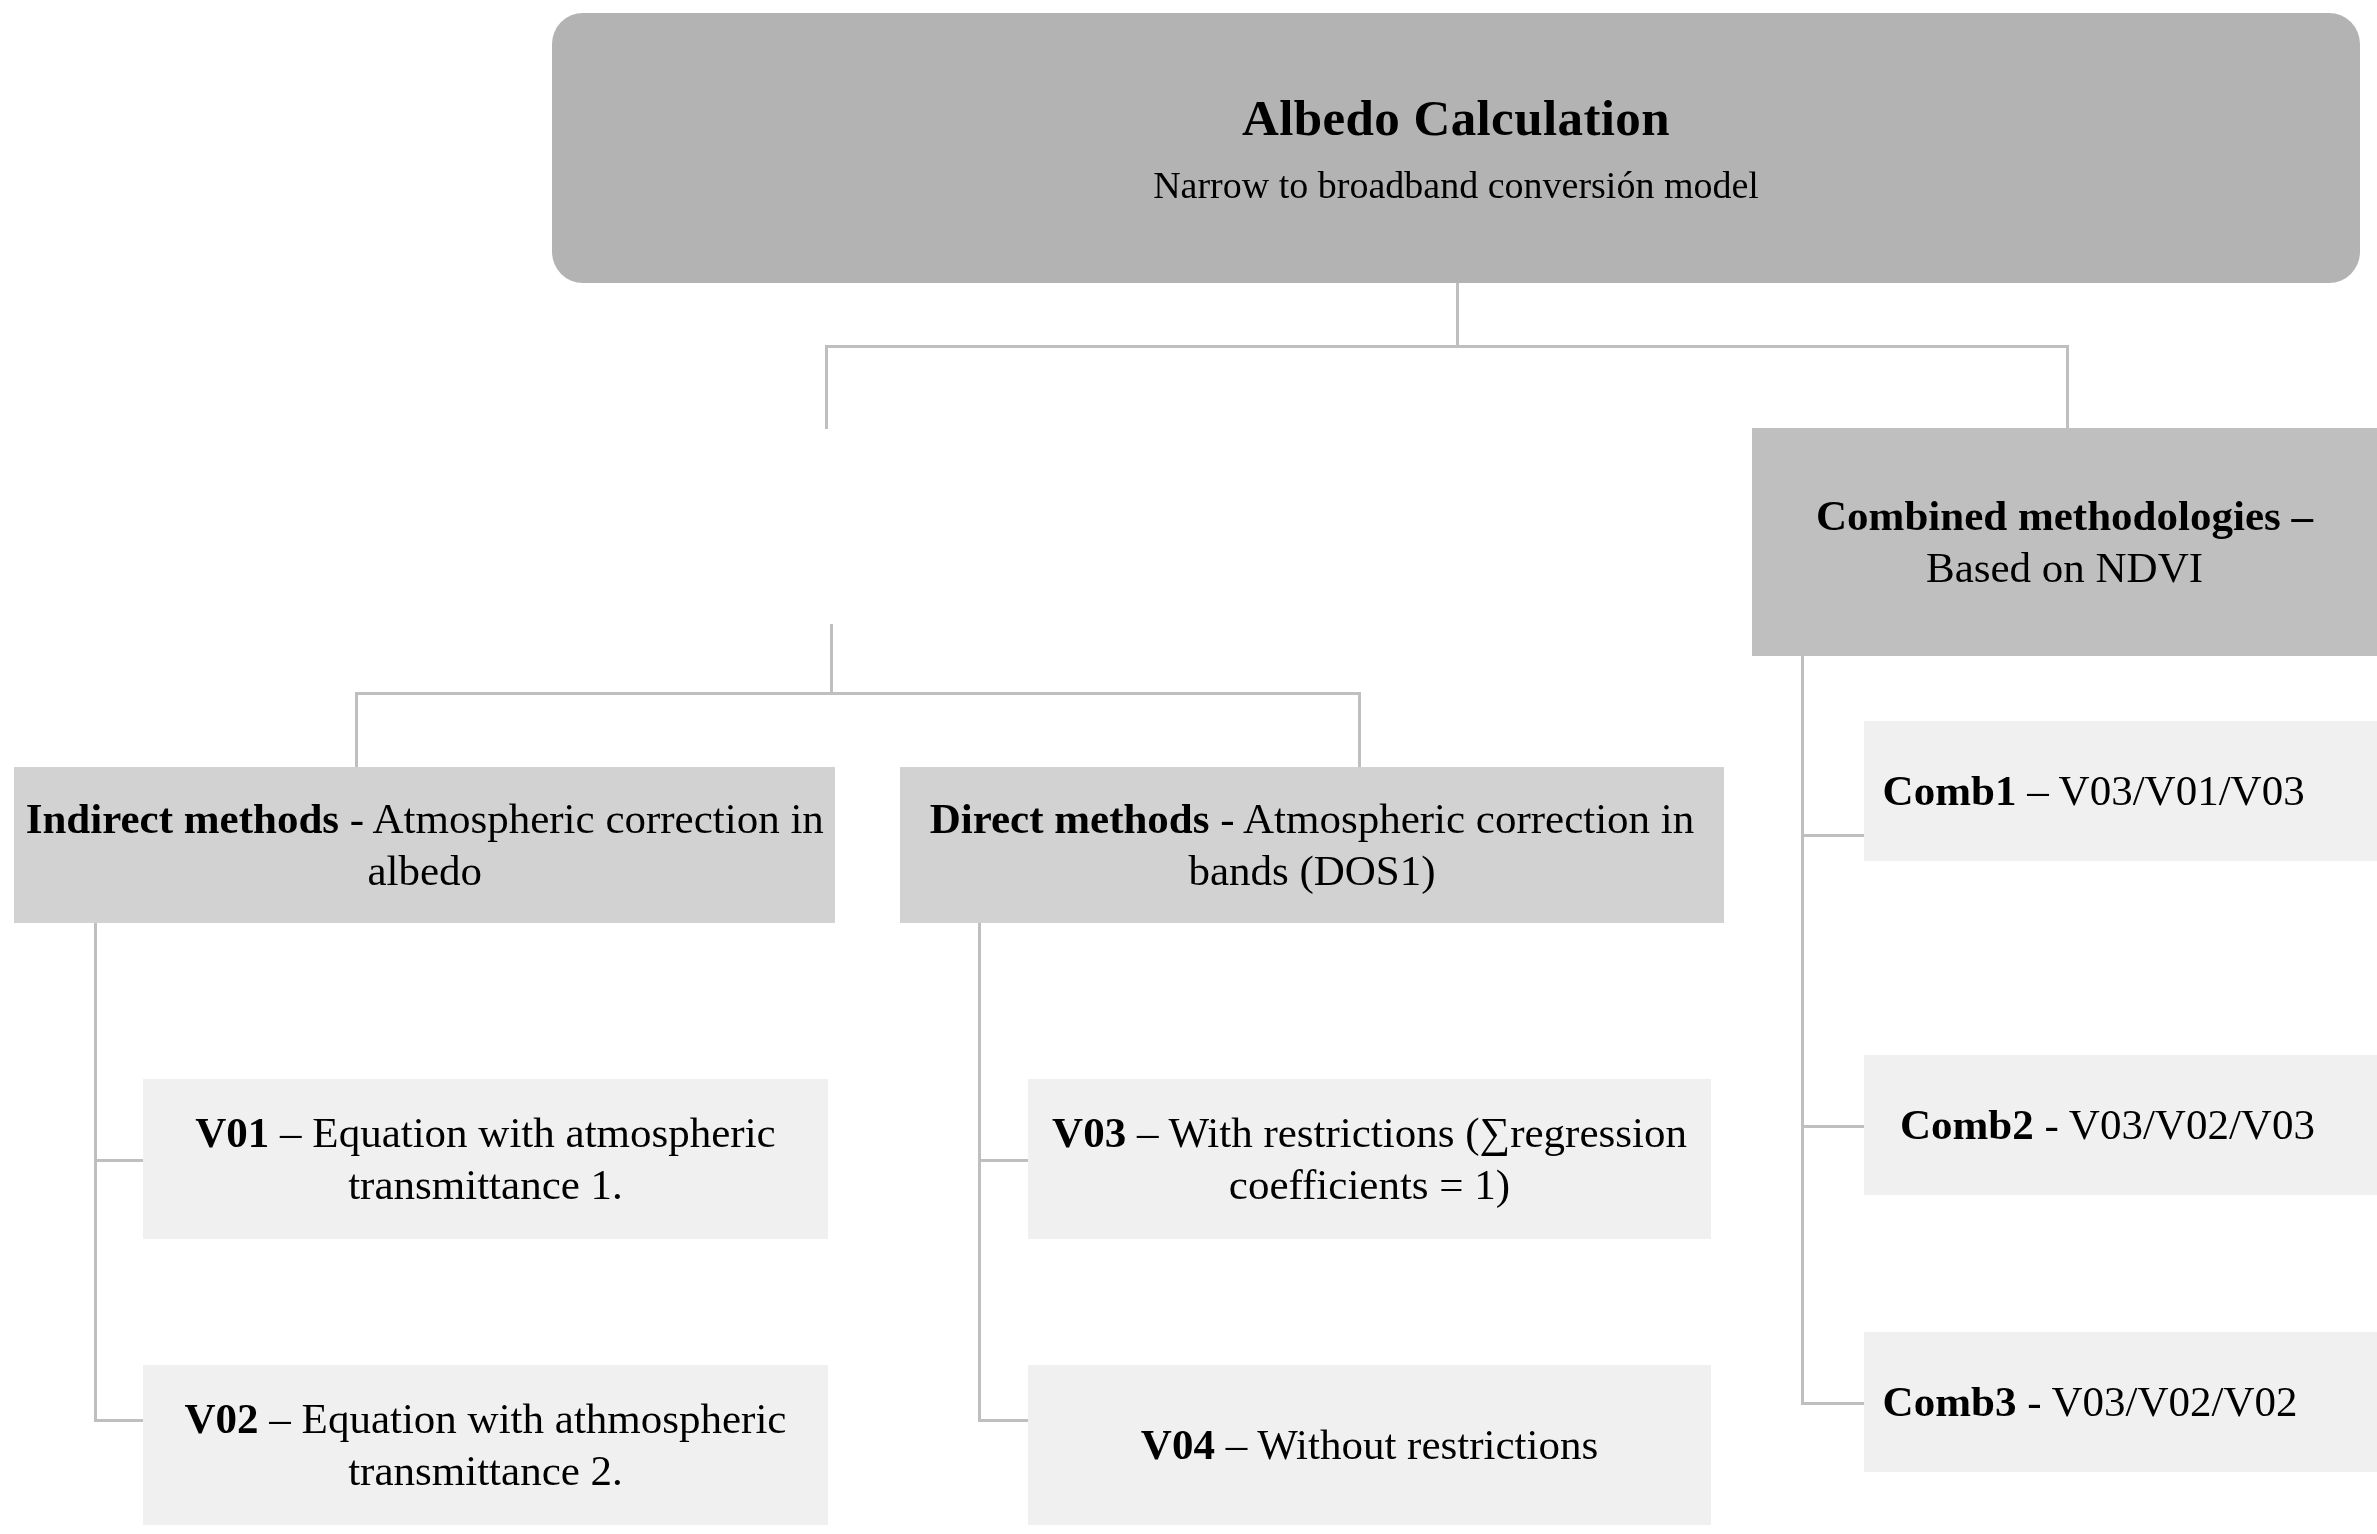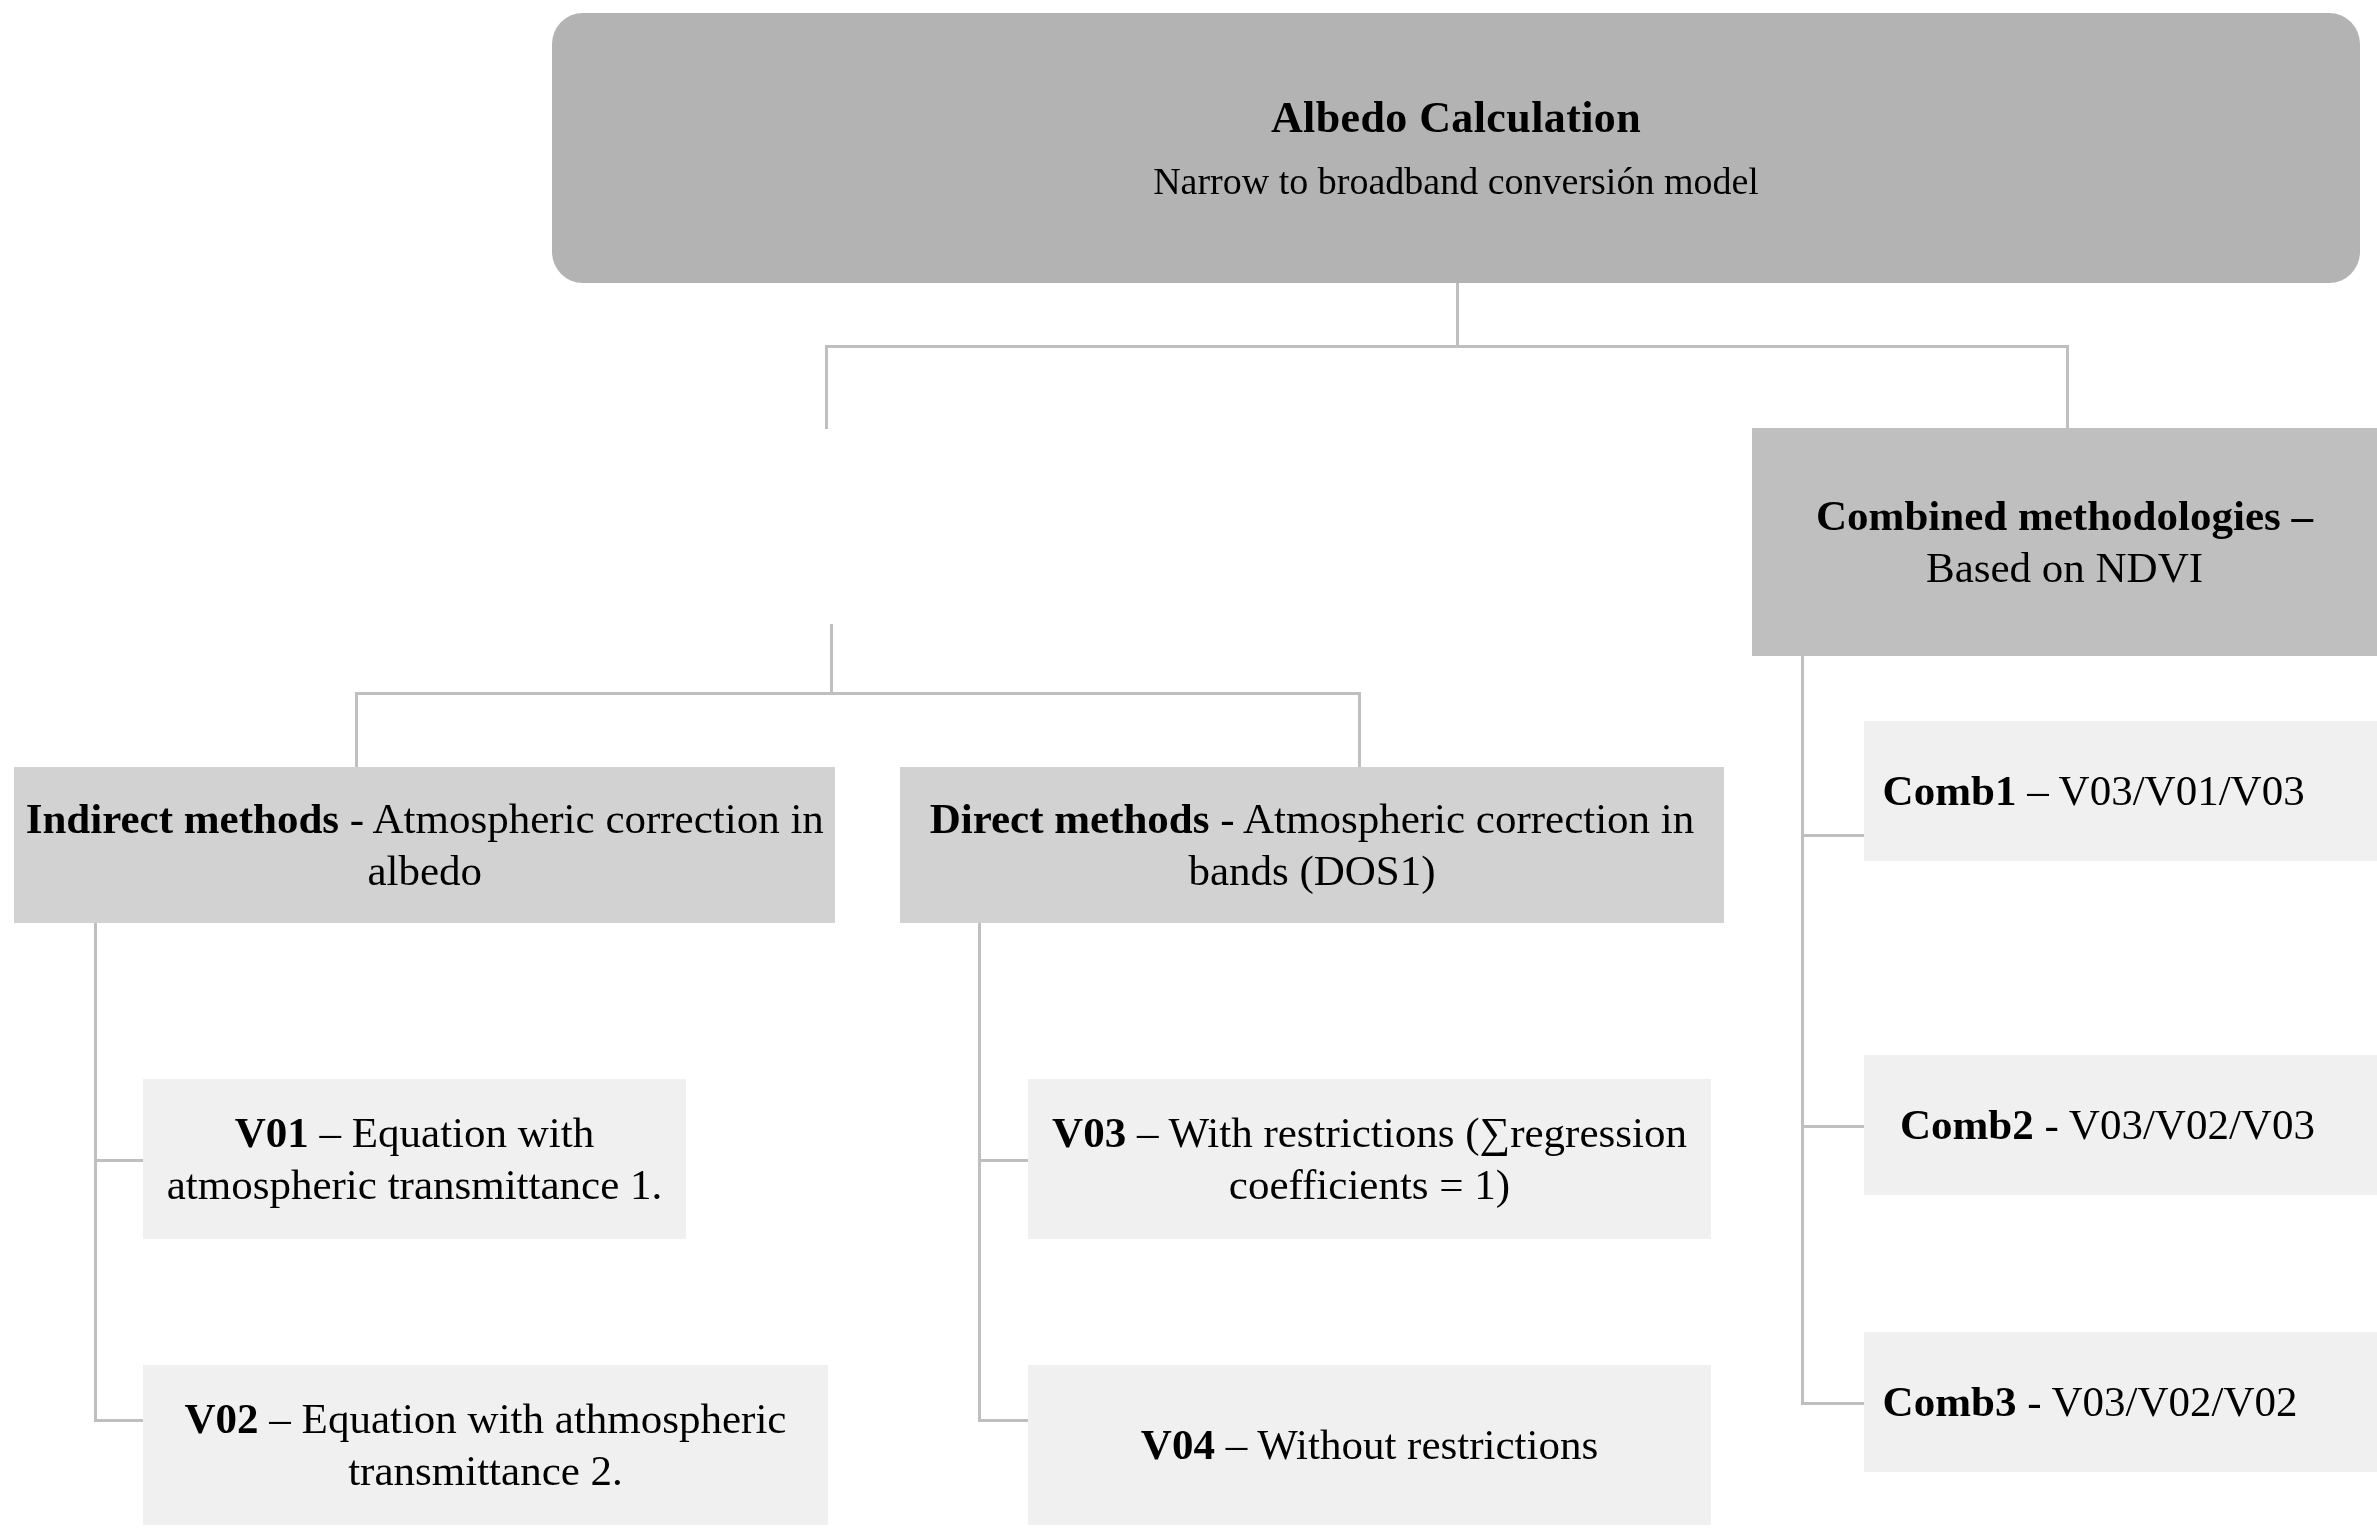--- a/index.html
+++ b/index.html
@@ -32,21 +32,21 @@
   }
   .node .txt { display: block; width: 100%; padding: 0 10px; }
 
   .root-node {
     background: #b3b3b3;
     border-radius: 31px;
     flex-direction: column;
   }
   .root-title {
     font-weight: bold;
-    font-size: 44px;
+    font-size: 51px;
     letter-spacing: 0.4px;
     margin-bottom: 13px;
   }
   .root-sub {
     font-weight: normal;
     font-size: 38px;
   }
 
   .level2-node {
     background: #bfbfbf;
@@ -112,21 +112,21 @@
   </div>
 
   <div class="node level3-node" style="left:14.3px; top:767px; width:821px; height:156px;">
     <span class="txt"><span class="b">Indirect methods</span><span> - Atmospheric correction in albedo</span></span>
   </div>
 
   <div class="node level3-node" style="left:900px; top:767px; width:824px; height:156px;">
     <span class="txt"><span class="b">Direct methods</span><span> - Atmospheric correction in bands (DOS1)</span></span>
   </div>
 
-  <div class="node leaf-node" style="left:143px; top:1079px; width:543px; height:160px;">
+  <div class="node leaf-node" style="left:143px; top:1079px; width:685px; height:160px;">
     <span class="txt"><span class="b">V01</span><span> – Equation with atmospheric transmittance 1.</span></span>
   </div>
 
   <div class="node leaf-node" style="left:143px; top:1365px; width:685px; height:160px;">
     <span class="txt"><span class="b">V02</span><span> – Equation with athmospheric transmittance 2.</span></span>
   </div>
 
   <div class="node leaf-node" style="left:1028px; top:1079px; width:683px; height:160px;">
     <span class="txt"><span class="b">V03</span><span> – With restrictions (∑regression coefficients = 1)</span></span>
   </div>

